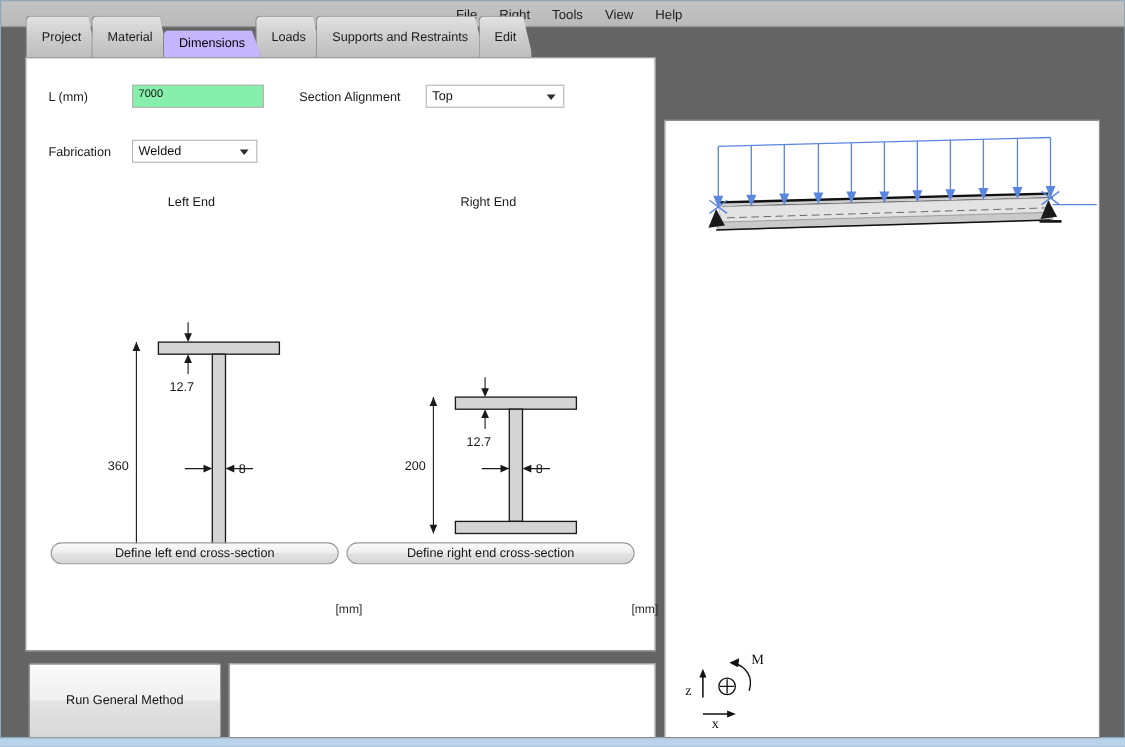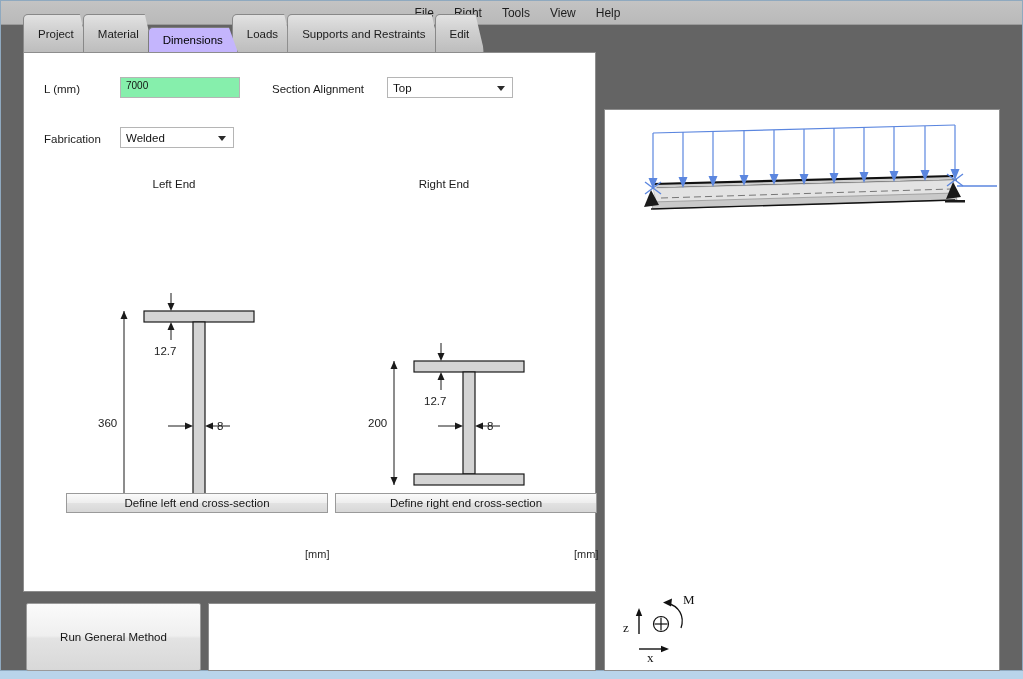--- a/index.html
+++ b/index.html
@@ -156,26 +156,25 @@
   }
   .unit-label {
     position: absolute; font-size: 11px; color: #2a2a2a; padding-left: 19px;
   }
 
   
   .panel-btn {
     position: absolute;
     background: linear-gradient(to bottom,#fafafa 0%,#eeeeee 48%,#e2e2e2 52%,#d7d7d7 100%);
     border: 1px solid #9a9a9a;
-    border-radius: 0;
+    border-radius: 10px;
     font-size: 11.5px; color: #161616;
     display: flex; align-items: center; justify-content: center;
     cursor: default;
     font-family: "Liberation Sans", sans-serif;
-    margin-left: 20px;
   }
 
   
   #run-btn {
     position: absolute; left: 25px; top: 578px;
     width: 175px; height: 68px;
     background: linear-gradient(to bottom,#fbfbfb 0%,#efefef 48%,#e3e3e3 52%,#d8d8d8 100%);
     border: 1px solid #9a9a9a;
     border-radius: 2px;
     display: flex; align-items: center; justify-content: center;

